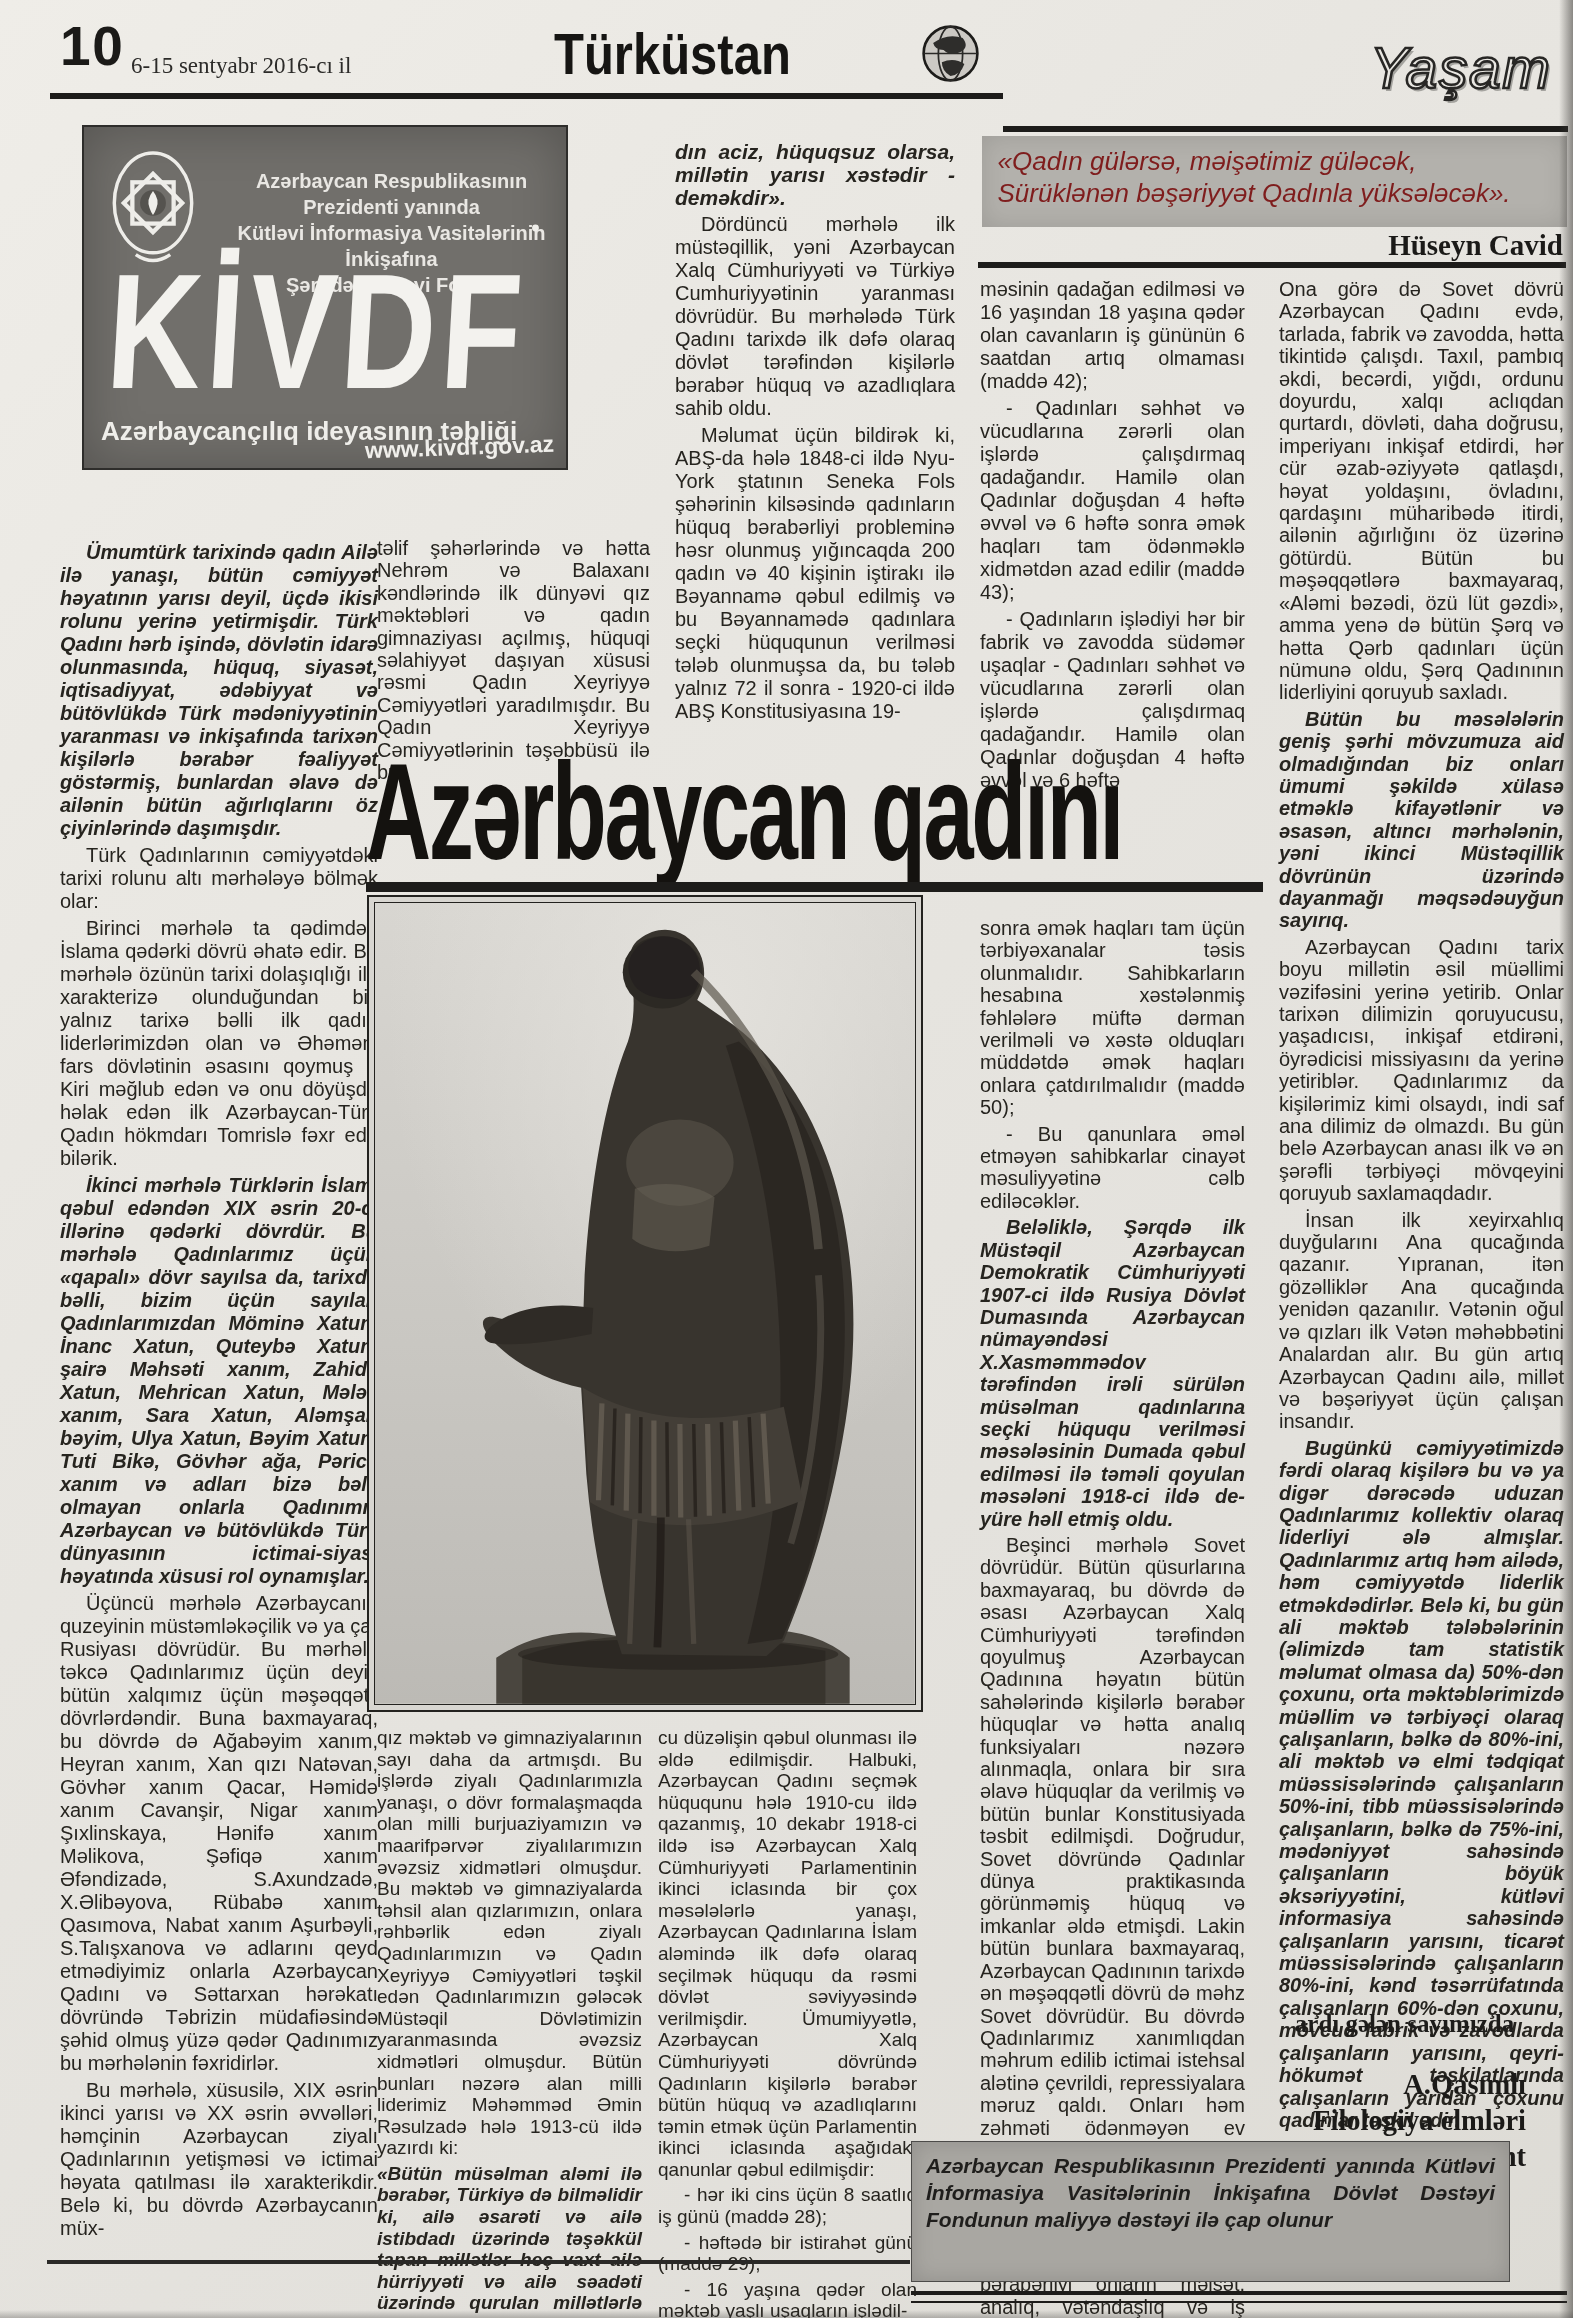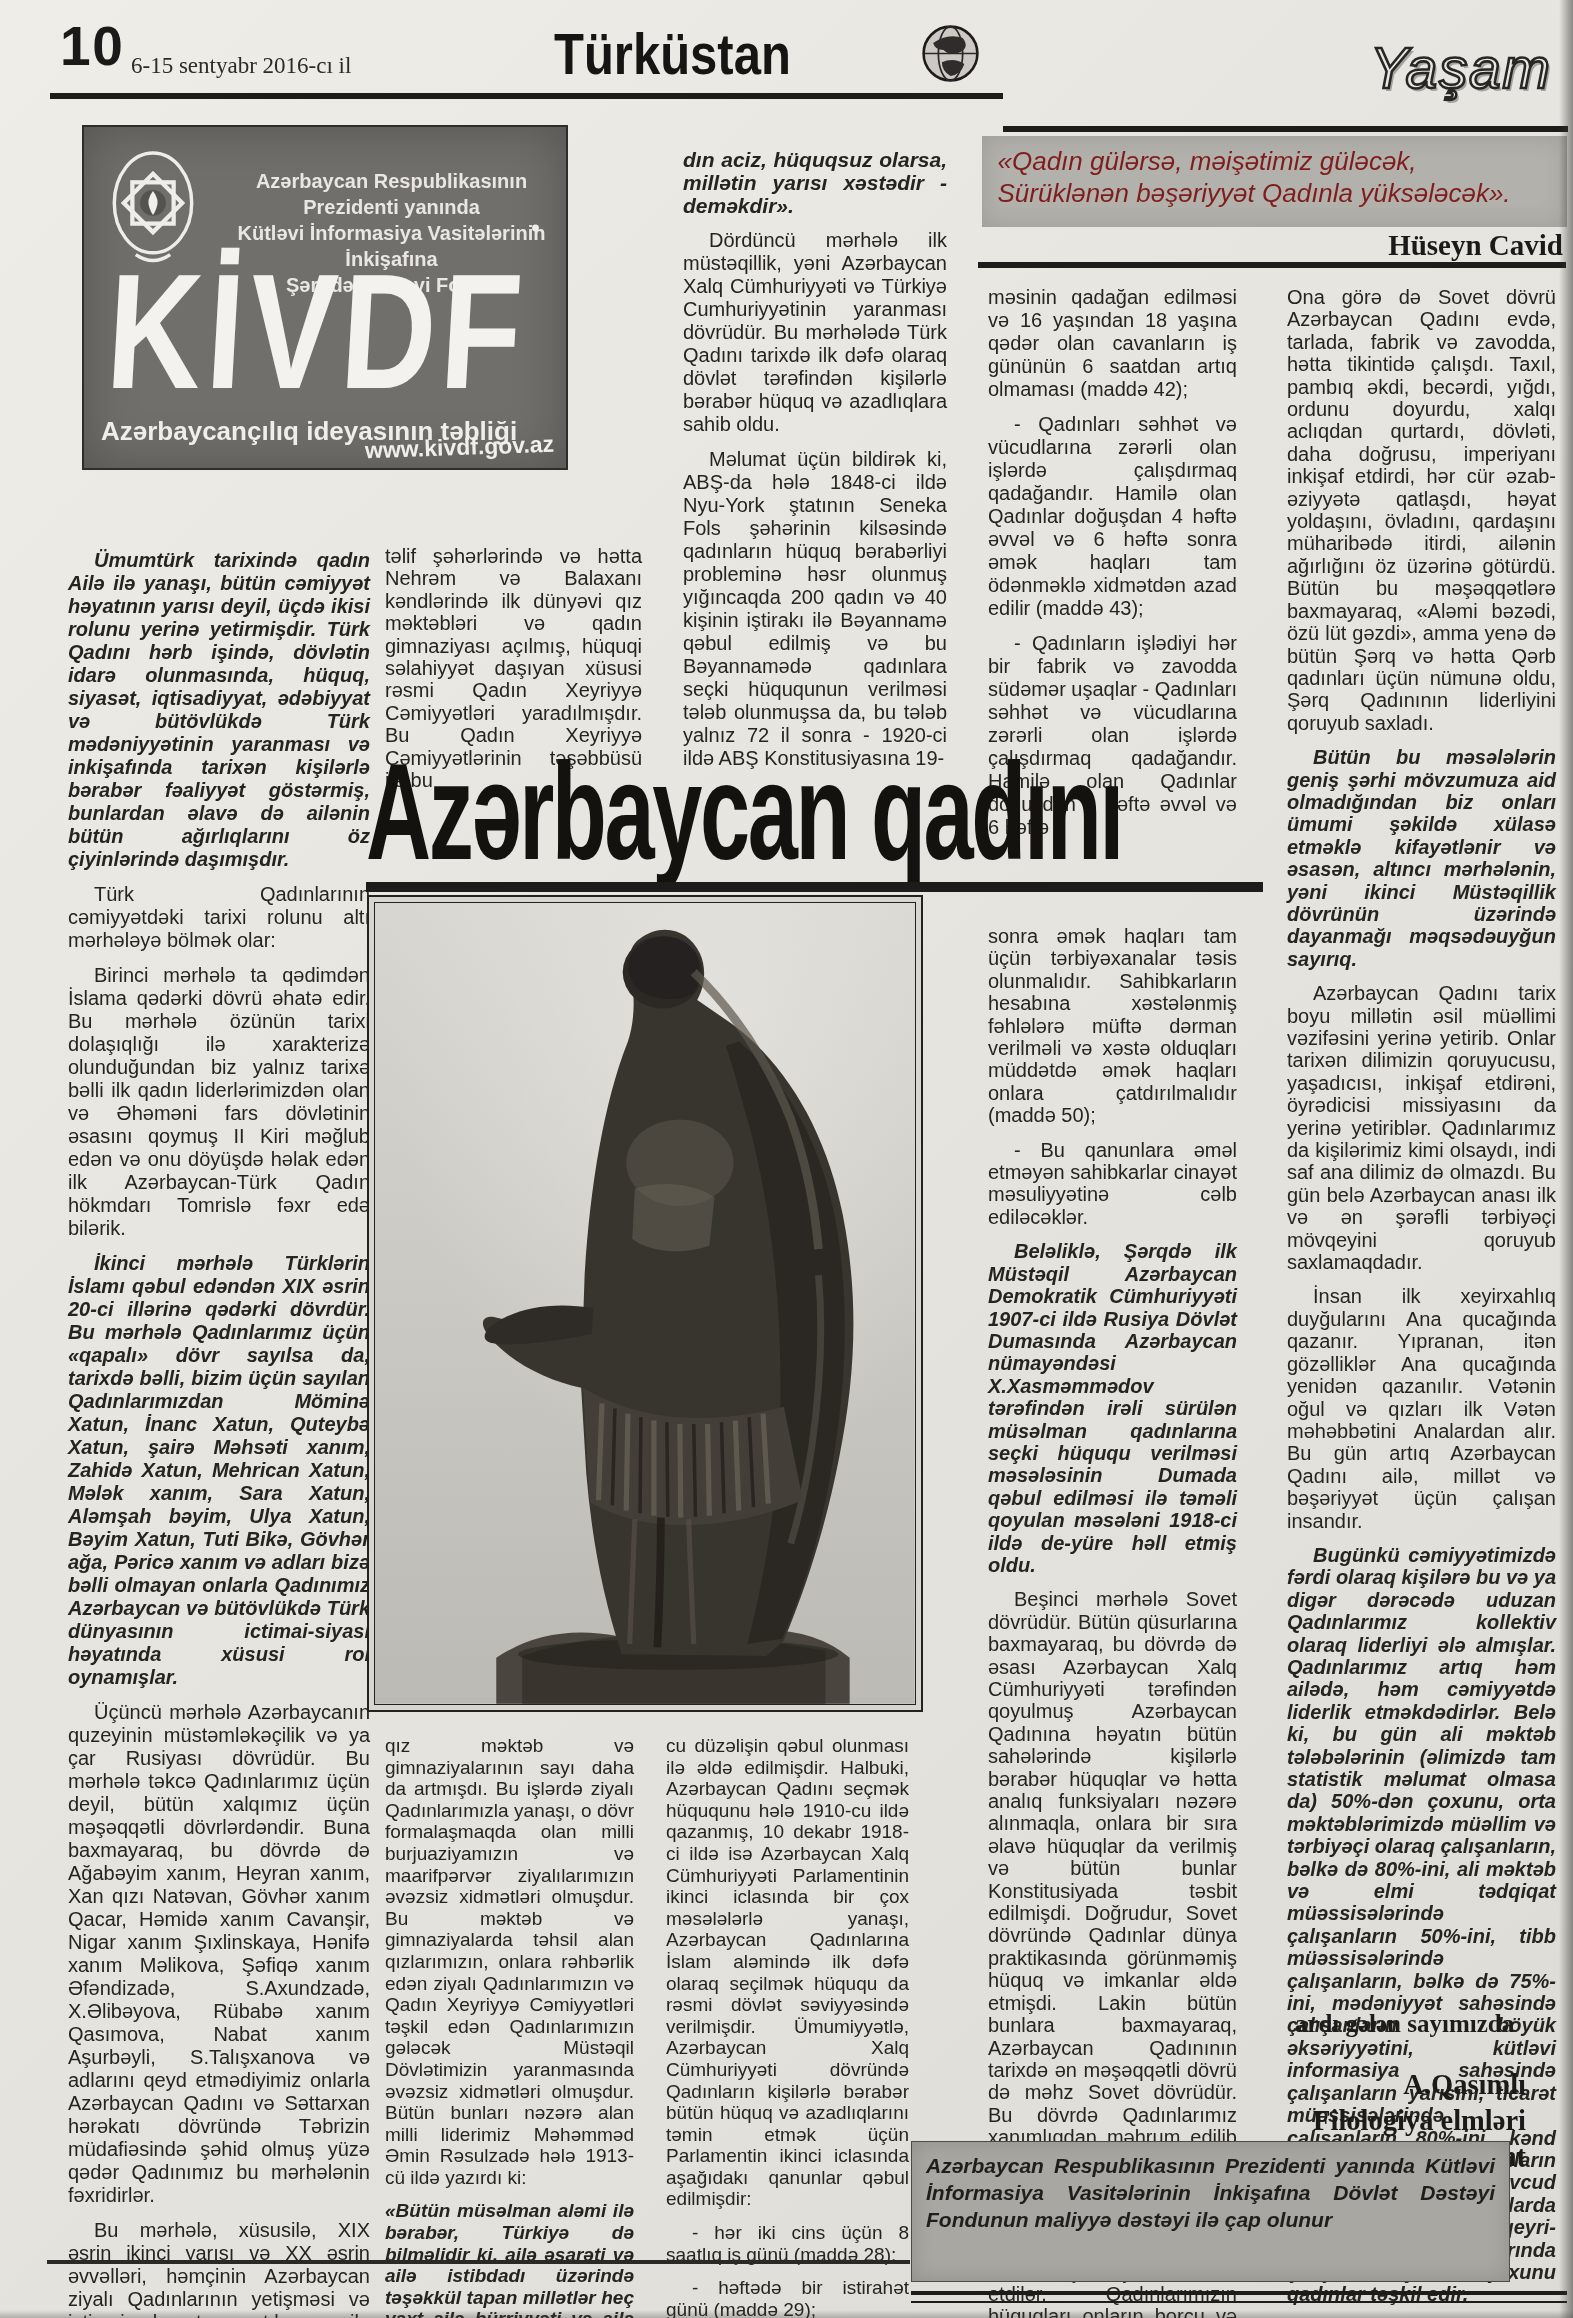--- a/index.html
+++ b/index.html
@@ -43,21 +43,21 @@
   .author{left:1208px;top:229px;width:355px;text-align:right;
           font-family:"Liberation Serif",serif;font-size:29px;font-weight:bold;color:#1b1a18;}
 
   
   .headline{left:366px;top:733px;width:899px;font-size:97px;font-weight:bold;
             letter-spacing:-2.6px;white-space:nowrap;color:#14120f;
             transform:scale(.93,1.42);transform-origin:left top;}
 
   
   .col{position:absolute;font-size:20px;line-height:23px;}
-  .col p{margin:12px;text-indent:26px;text-align:justify;}
+  .col p{margin:4px;text-indent:26px;text-align:justify;}
   .col p.nx{text-indent:0;}
   .col p.bi{font-style:italic;font-weight:bold;}
   .col1{left:56px;top:537px;width:326px;}
   .col2t{left:373px;top:533px;width:281px;line-height:22.4px;}
   .col3t{left:671px;top:136px;width:288px;}
   .col3t p.bi{font-size:21px;}
   .col4t{left:976px;top:274px;width:273px;}
   .col5{left:1275px;top:274px;width:293px;line-height:22.4px;}
   .cap{font-size:19px;line-height:21.6px;}
   .col2b{left:373px;top:1723px;width:273px;}

